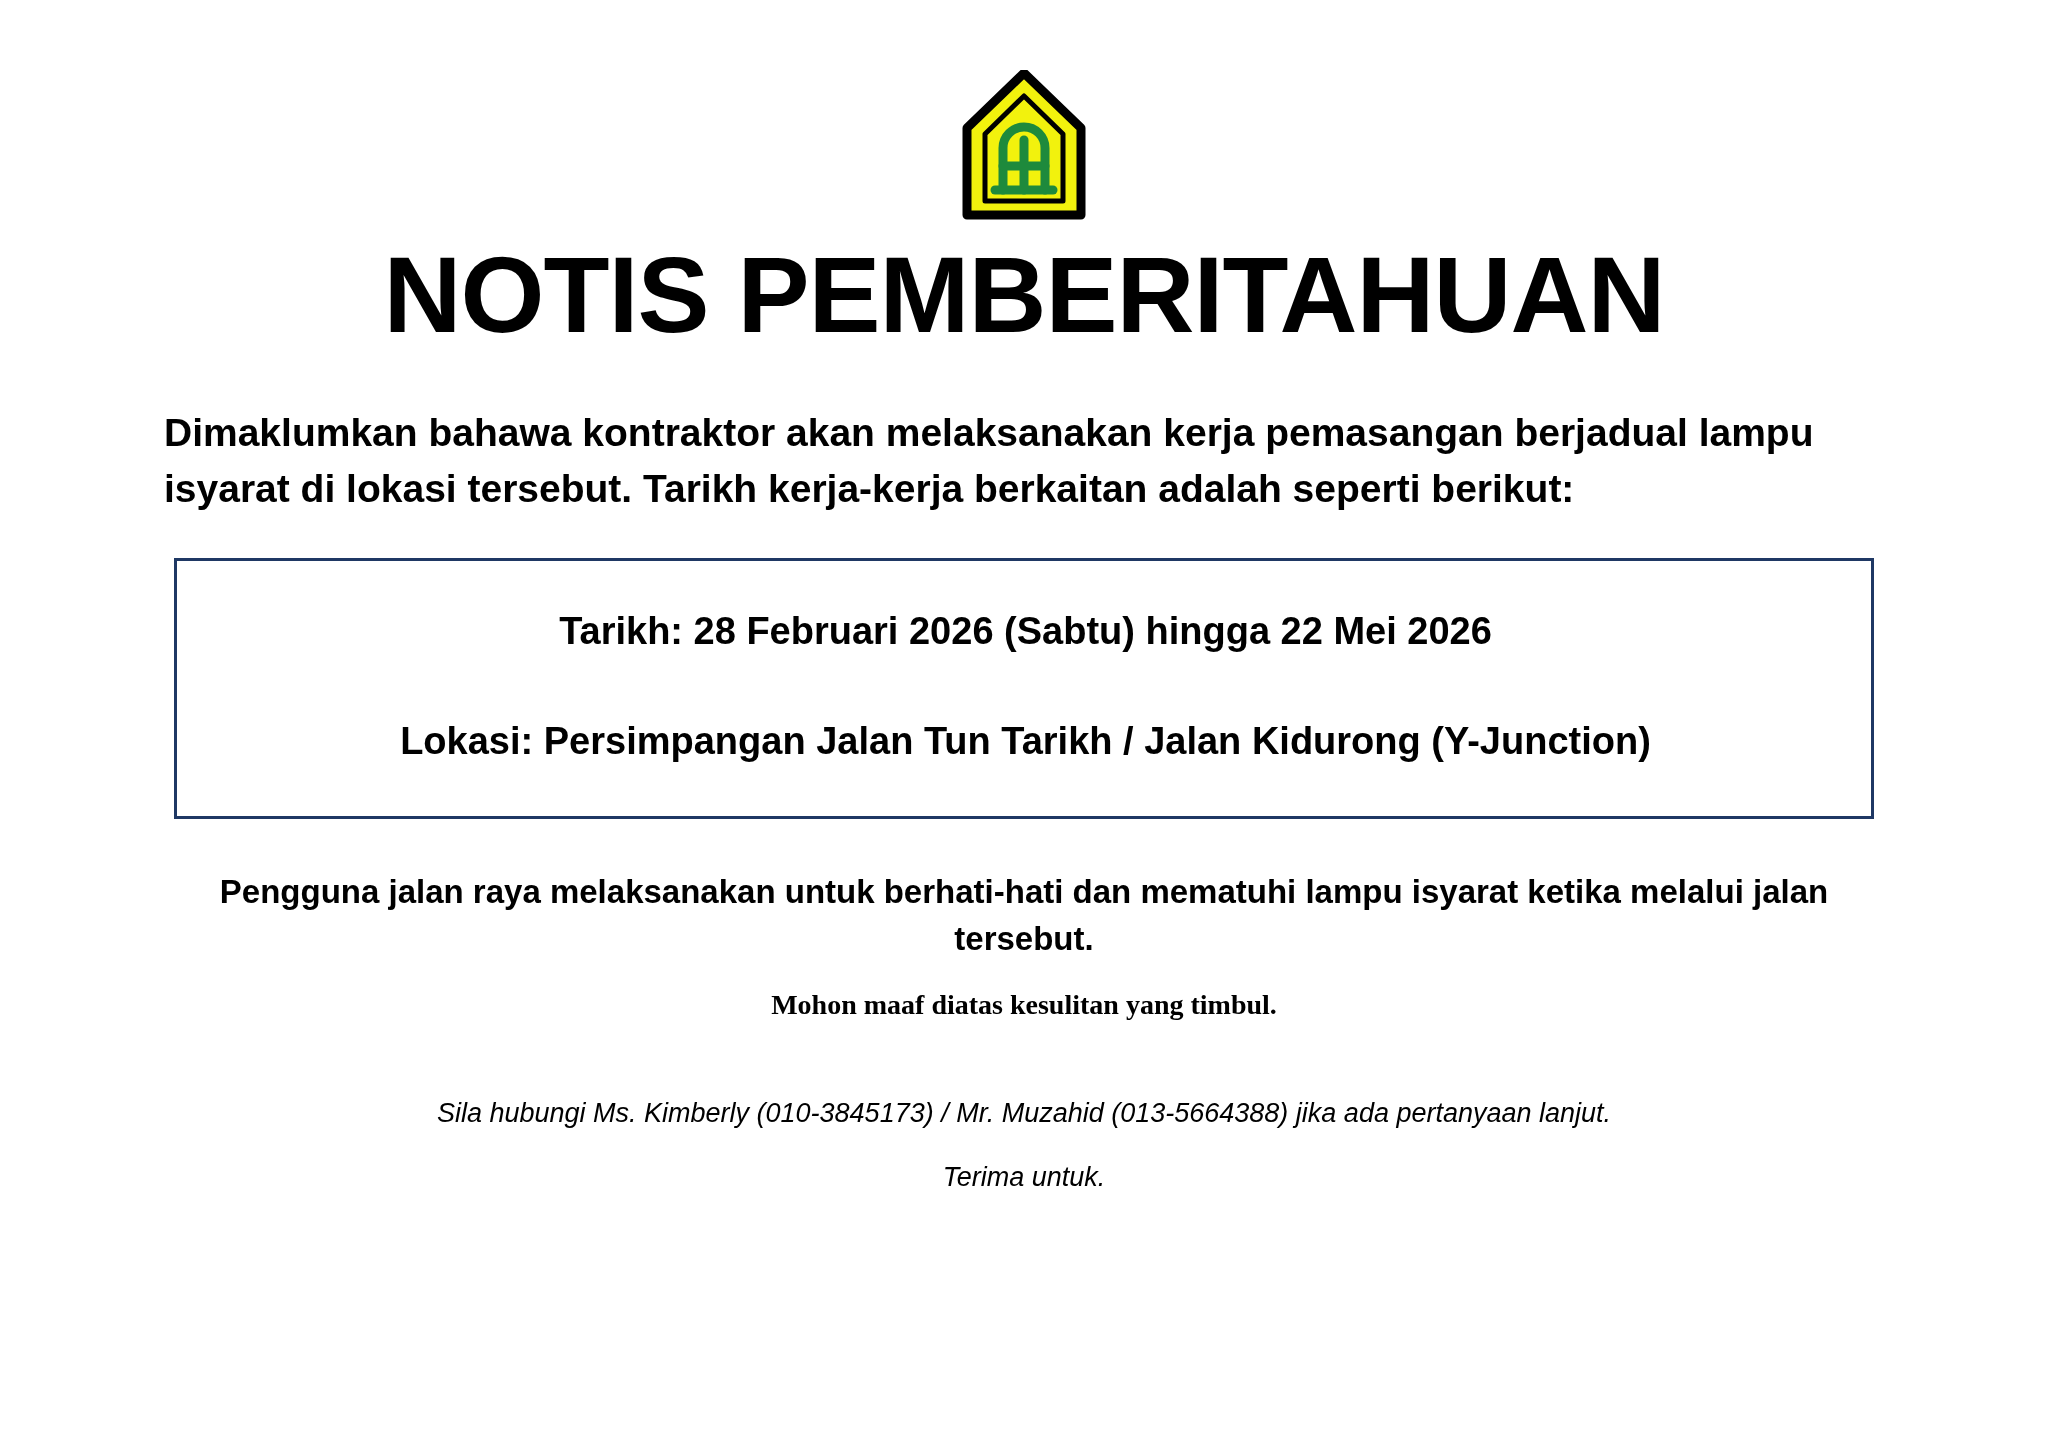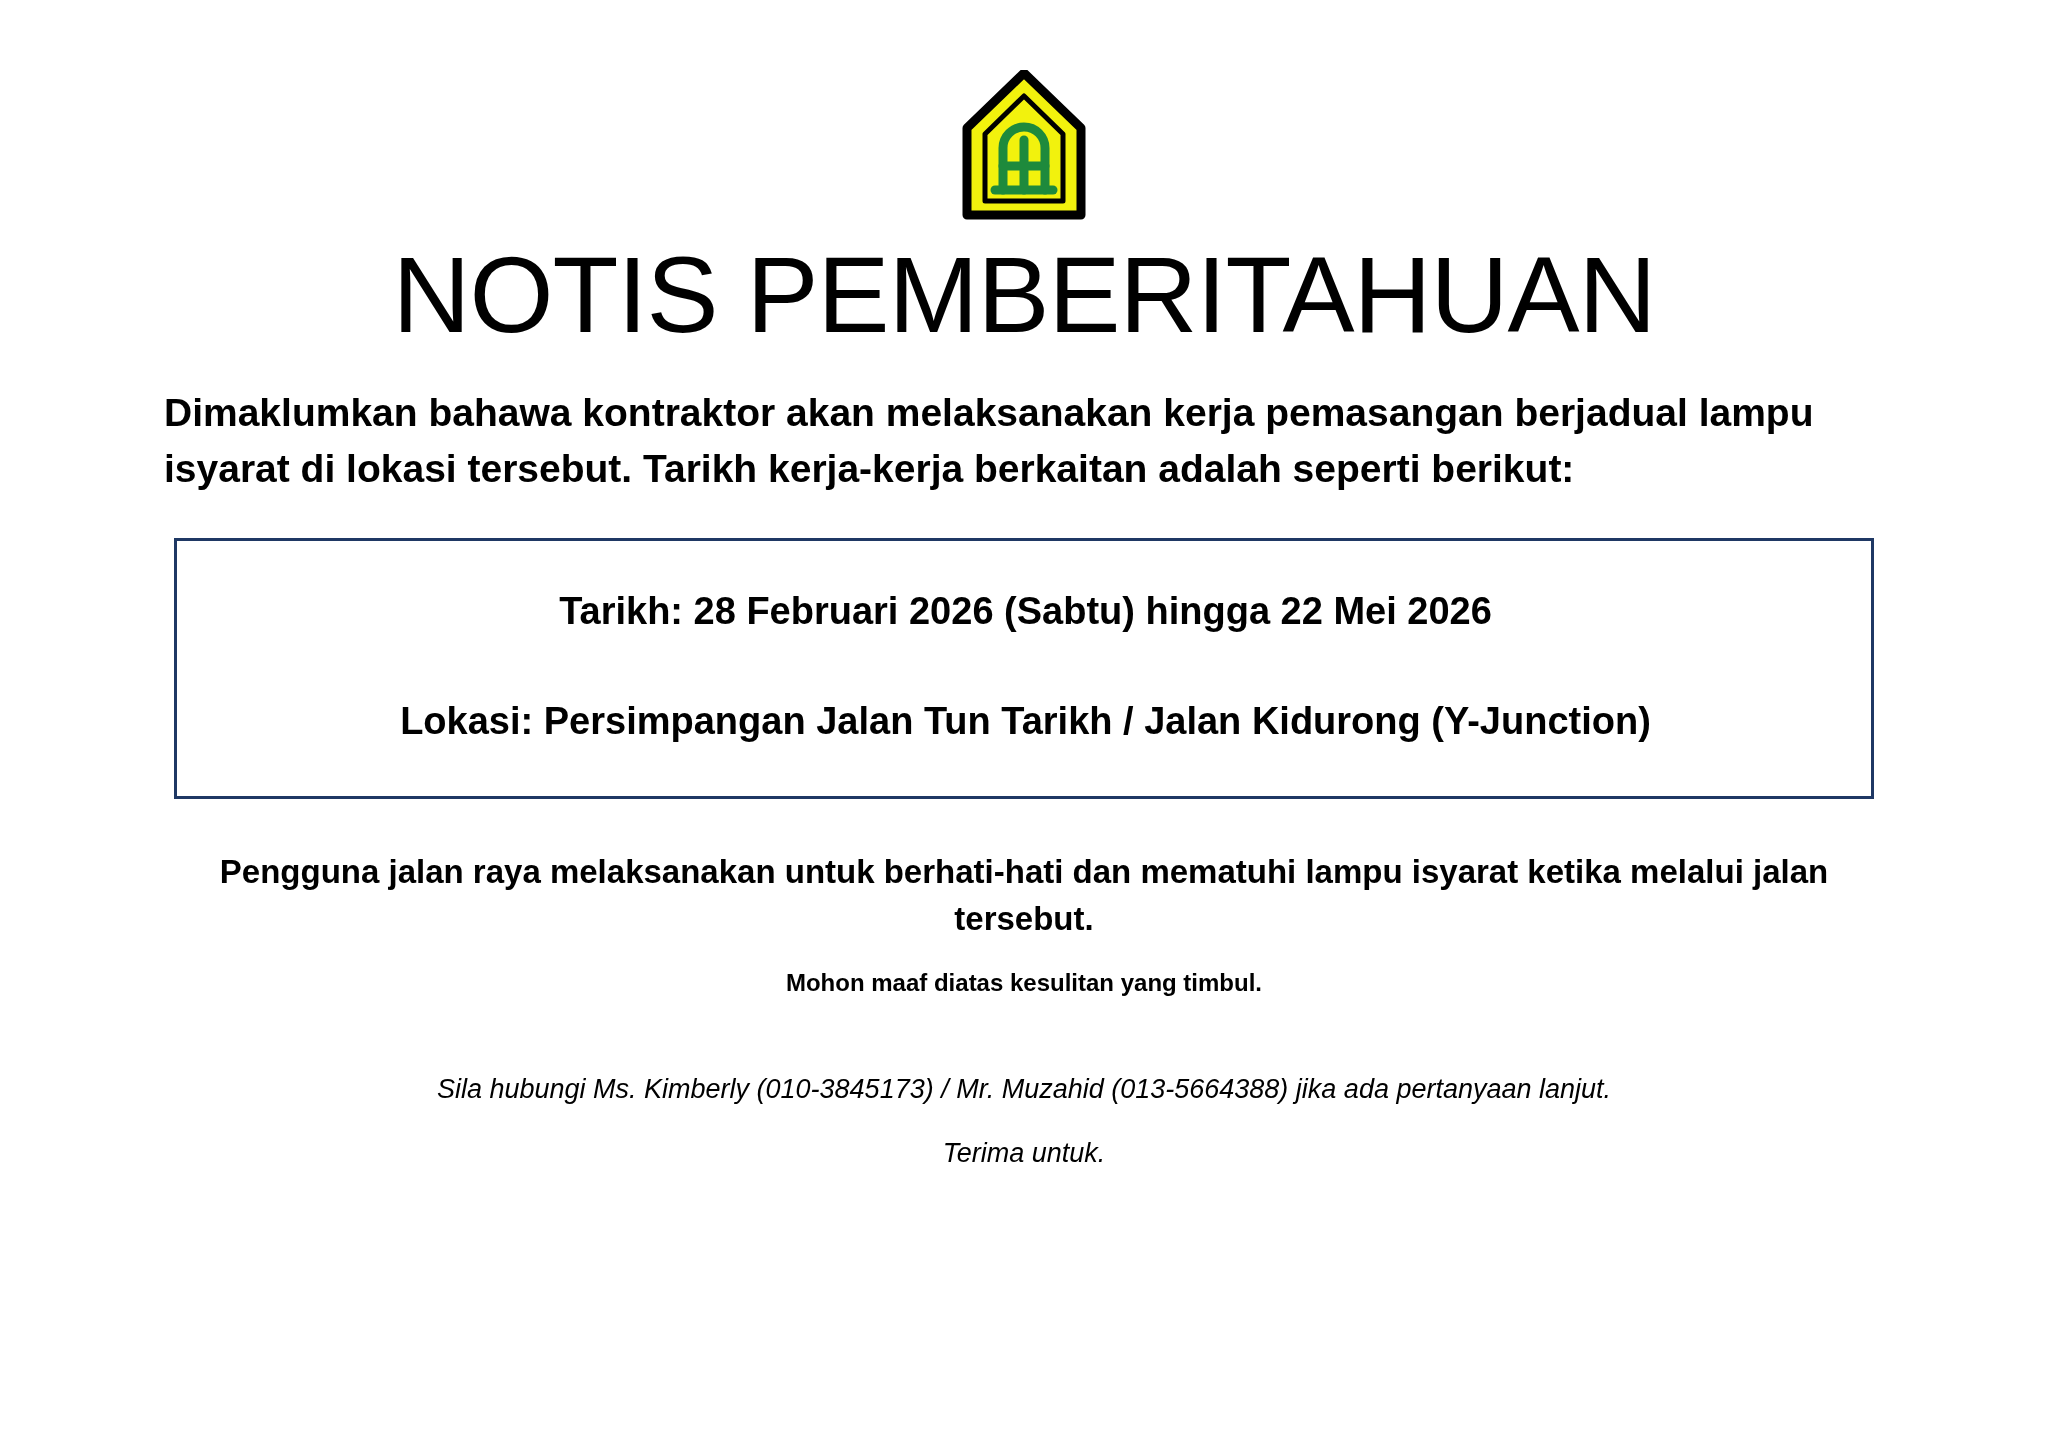--- a/index.html
+++ b/index.html
@@ -30,25 +30,25 @@
     margin-top: 10px;
     margin-bottom: 8px;
   }
   .logo-svg {
     display: block;
   }
 
   
   .notice-title {
     font-size: 108px;
-    font-weight: normal;
+    font-weight: bold;
     letter-spacing: -1px;
     line-height: 1.05;
     text-align: center;
-    margin: 10px 0 34px 0;
+    margin: 10px 0 54px 0;
     white-space: nowrap;
   }
 
   
   .intro {
     font-size: 39px;
     font-weight: bold;
     line-height: 1.42;
     text-align: left;
     max-width: 1720px;
@@ -76,24 +76,25 @@
   
   .advisory {
     font-size: 33px;
     font-weight: bold;
     line-height: 1.42;
     text-align: center;
     max-width: 1700px;
     margin: 6px 0 26px 0;
   }
   .apology {
-    font-size: 24px;
+    font-size: 28px;
     font-weight: bold;
     text-align: center;
     margin: 0 0 46px 0;
+    font-family: Liberation Serif, serif;
   }
 
   
   .contact {
     font-size: 27px;
     font-style: italic;
     text-align: center;
     line-height: 1.45;
     max-width: 1700px;
   }

